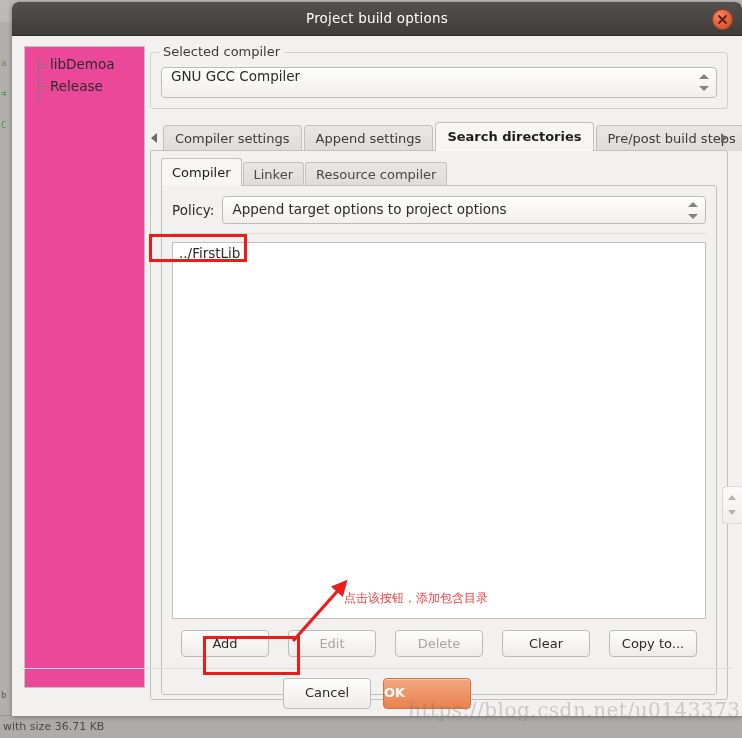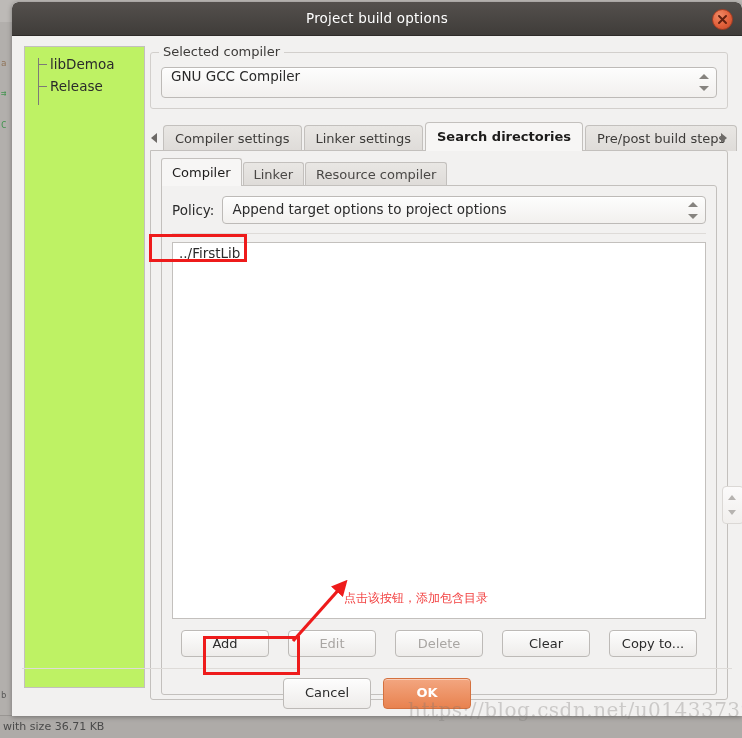--- a/index.html
+++ b/index.html
@@ -72,21 +72,21 @@
   .dlg-body {
     position: relative;
     height: 681px;
     background: #f2f1f0;
   }
 
   
   .tree-panel {
     position: absolute; left: 12px; top: 10px;
     width: 119px; height: 640px;
-    background: #bef264;
+    background: #ec4899;
     border: 1px solid #c3c0bd;
   }
   .tree { position: relative; padding: 6px 0 0 0; }
   .tree-line-v {
     position: absolute; left: 13px; top: 11px; width: 1px; height: 47px;
     background: #7d7a77;
   }
   .tree-row {
     position: relative; height: 22px; line-height: 22px;
     font-size: 13.5px; color: #2b2b2b; white-space: nowrap;
@@ -299,21 +299,21 @@
   }
   .btn-cancel {
     width: 86px; height: 29px; line-height: 27px;
     text-align: center; font-size: 13px; color: #2b2b2b;
     background: linear-gradient(180deg,#fdfdfd 0%, #eeecea 100%);
     border: 1px solid #bdbab7; border-radius: 4px;
     box-shadow: inset 0 1px 0 #ffffff; cursor: pointer;
   }
   .btn-ok {
     width: 86px; height: 29px; line-height: 27px;
-    text-align: center; font-size: 13px; color: #ffffff; font-weight: bold;
+    text-align: left; font-size: 13px; color: #ffffff; font-weight: bold;
     background: linear-gradient(180deg,#f3a680 0%, #e8824f 100%);
     border: 1px solid #d4713f; border-radius: 4px;
     box-shadow: inset 0 1px 0 rgba(255,255,255,.45);
     cursor: pointer;
   }
 
   
   .watermark {
     position: absolute; left: 408px; top: 698px;
     font-family: "DejaVu Serif", "Liberation Serif", serif;
@@ -394,21 +394,21 @@
           </span>
         </div>
       </div>
 
       <div class="tabbar-outer">
         <div class="tab-scroll left">
             <i></i>
           </div>
         <div class="tabs-outer">
           <div class="tab">Compiler settings</div>
-          <div class="tab">Linker settings</div>
+          <div class="tab">Append settings</div>
           <div class="tab active">Search directories</div>
           <div class="tab">Pre/post build steps</div>
         </div>
         <div class="tab-scroll right">
             <i></i>
           </div>
       </div>
 
       <div class="tabpage">
 

